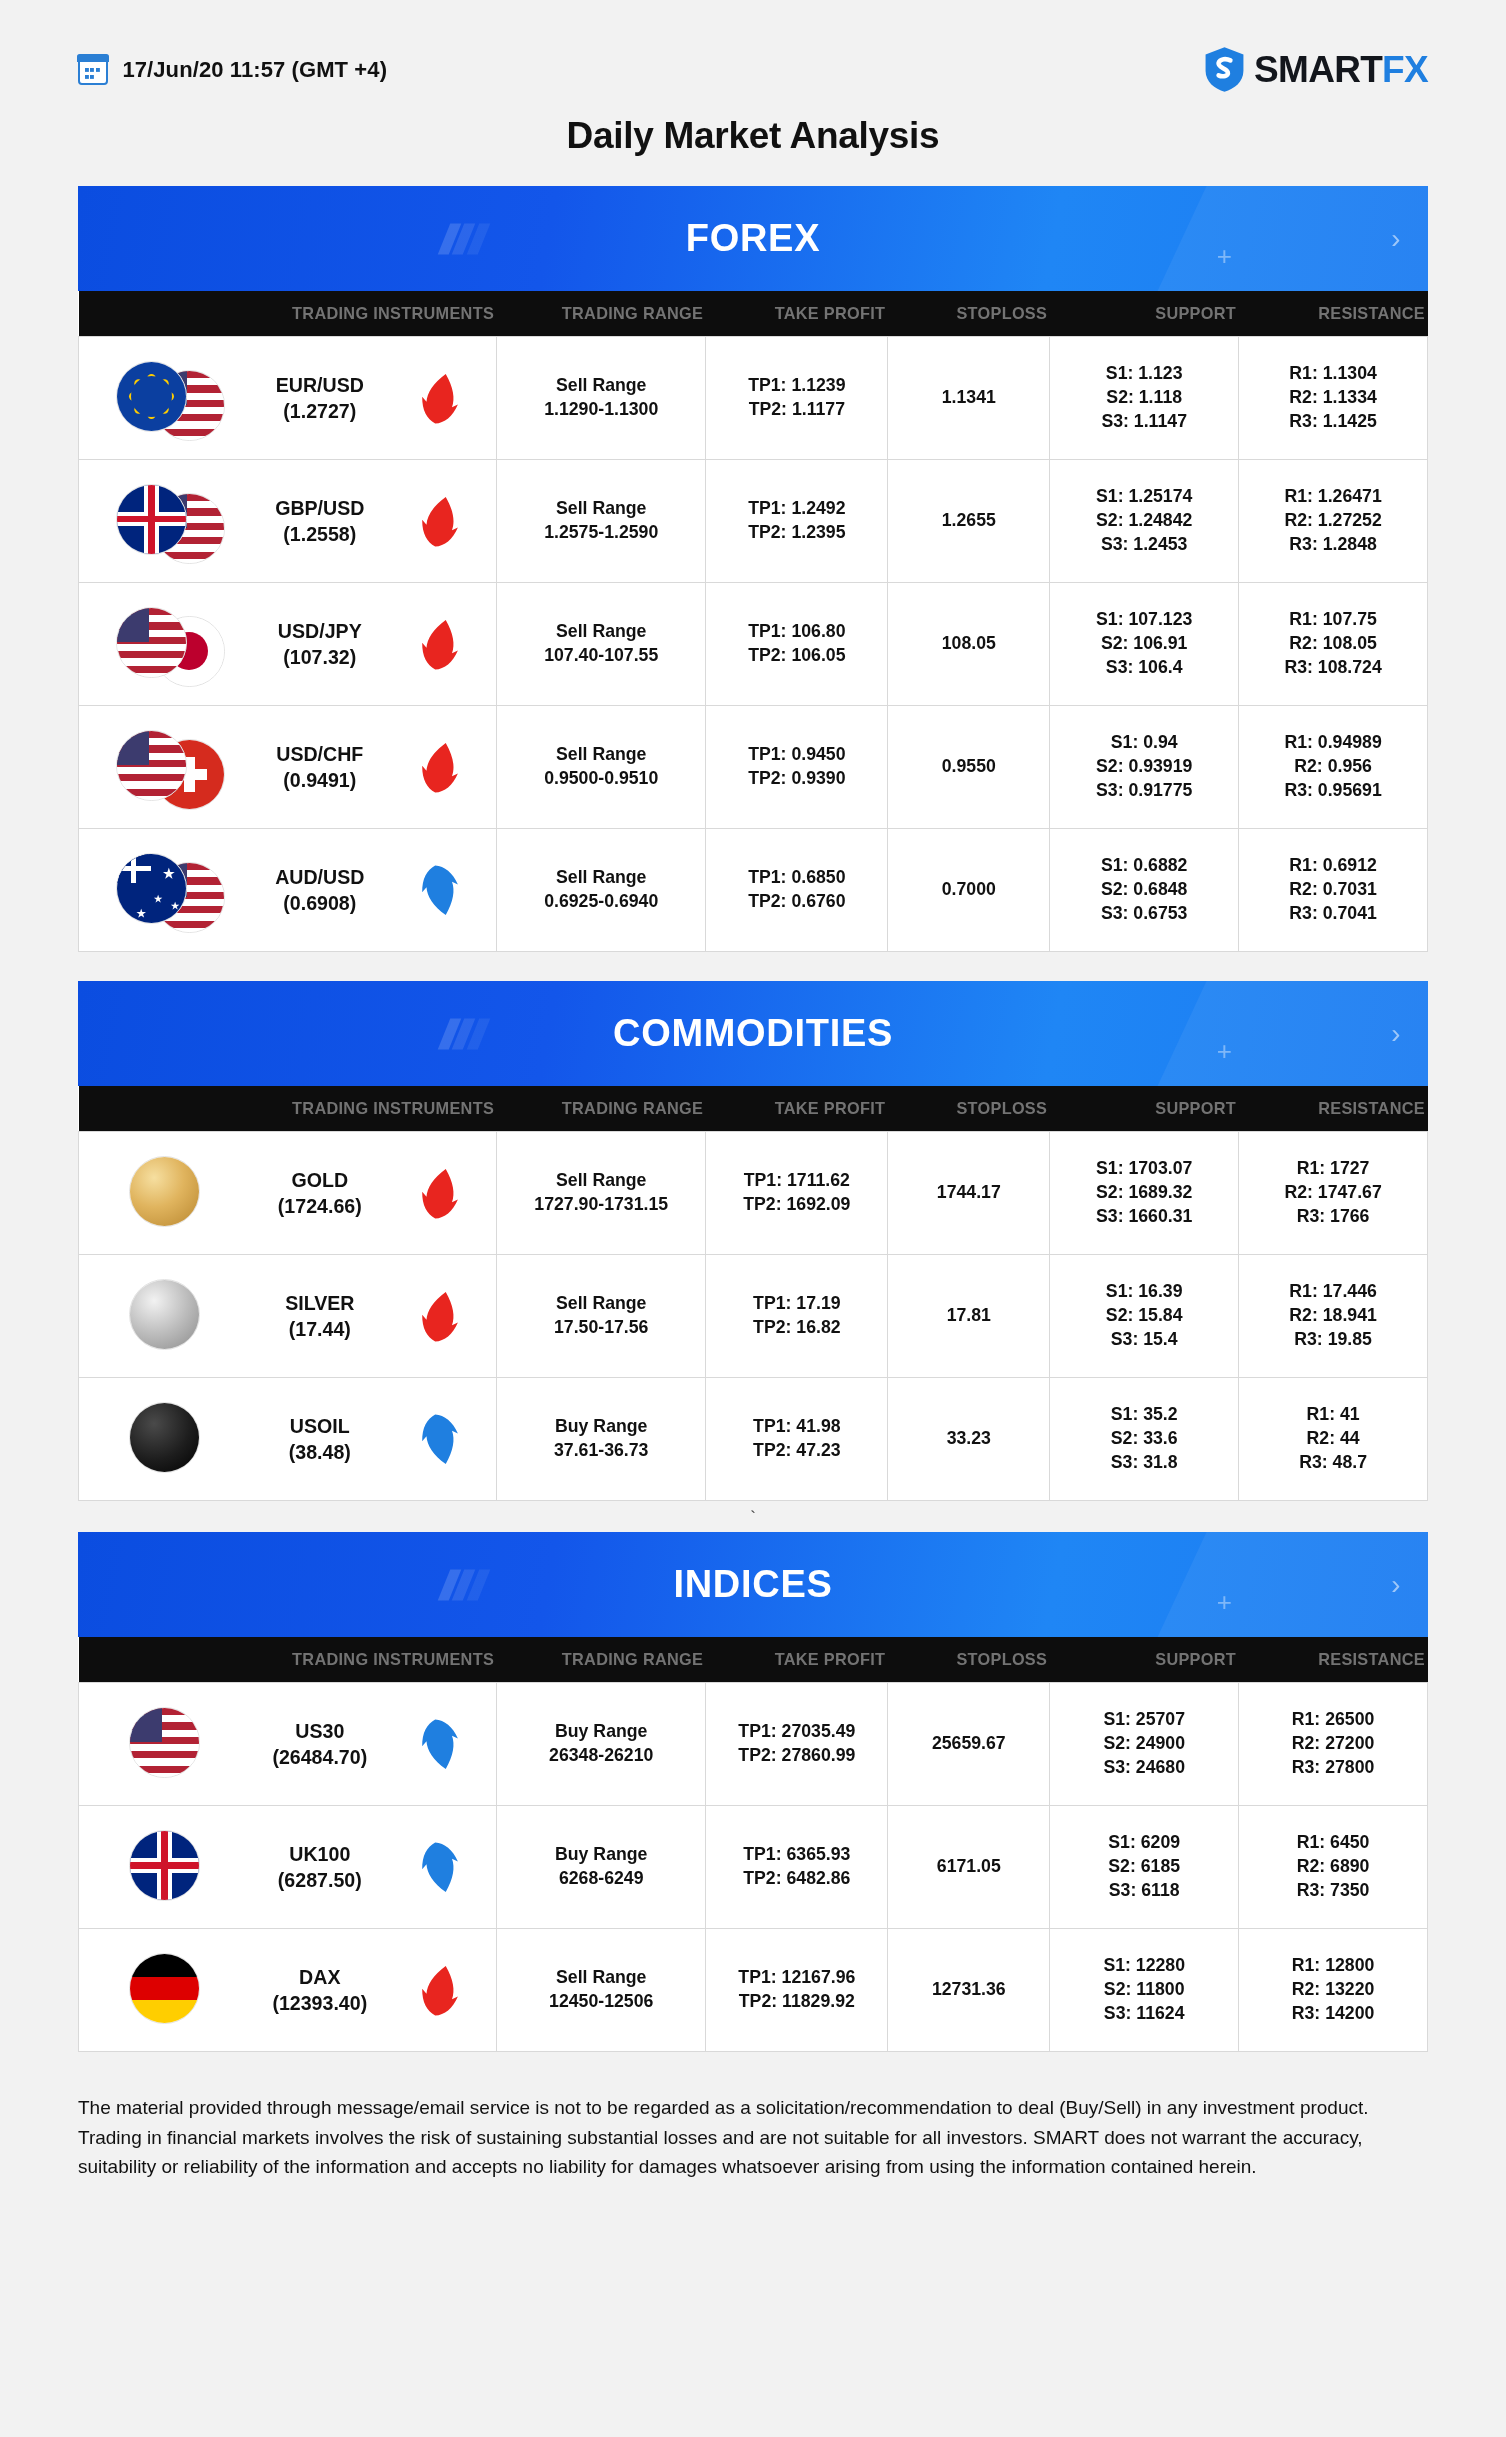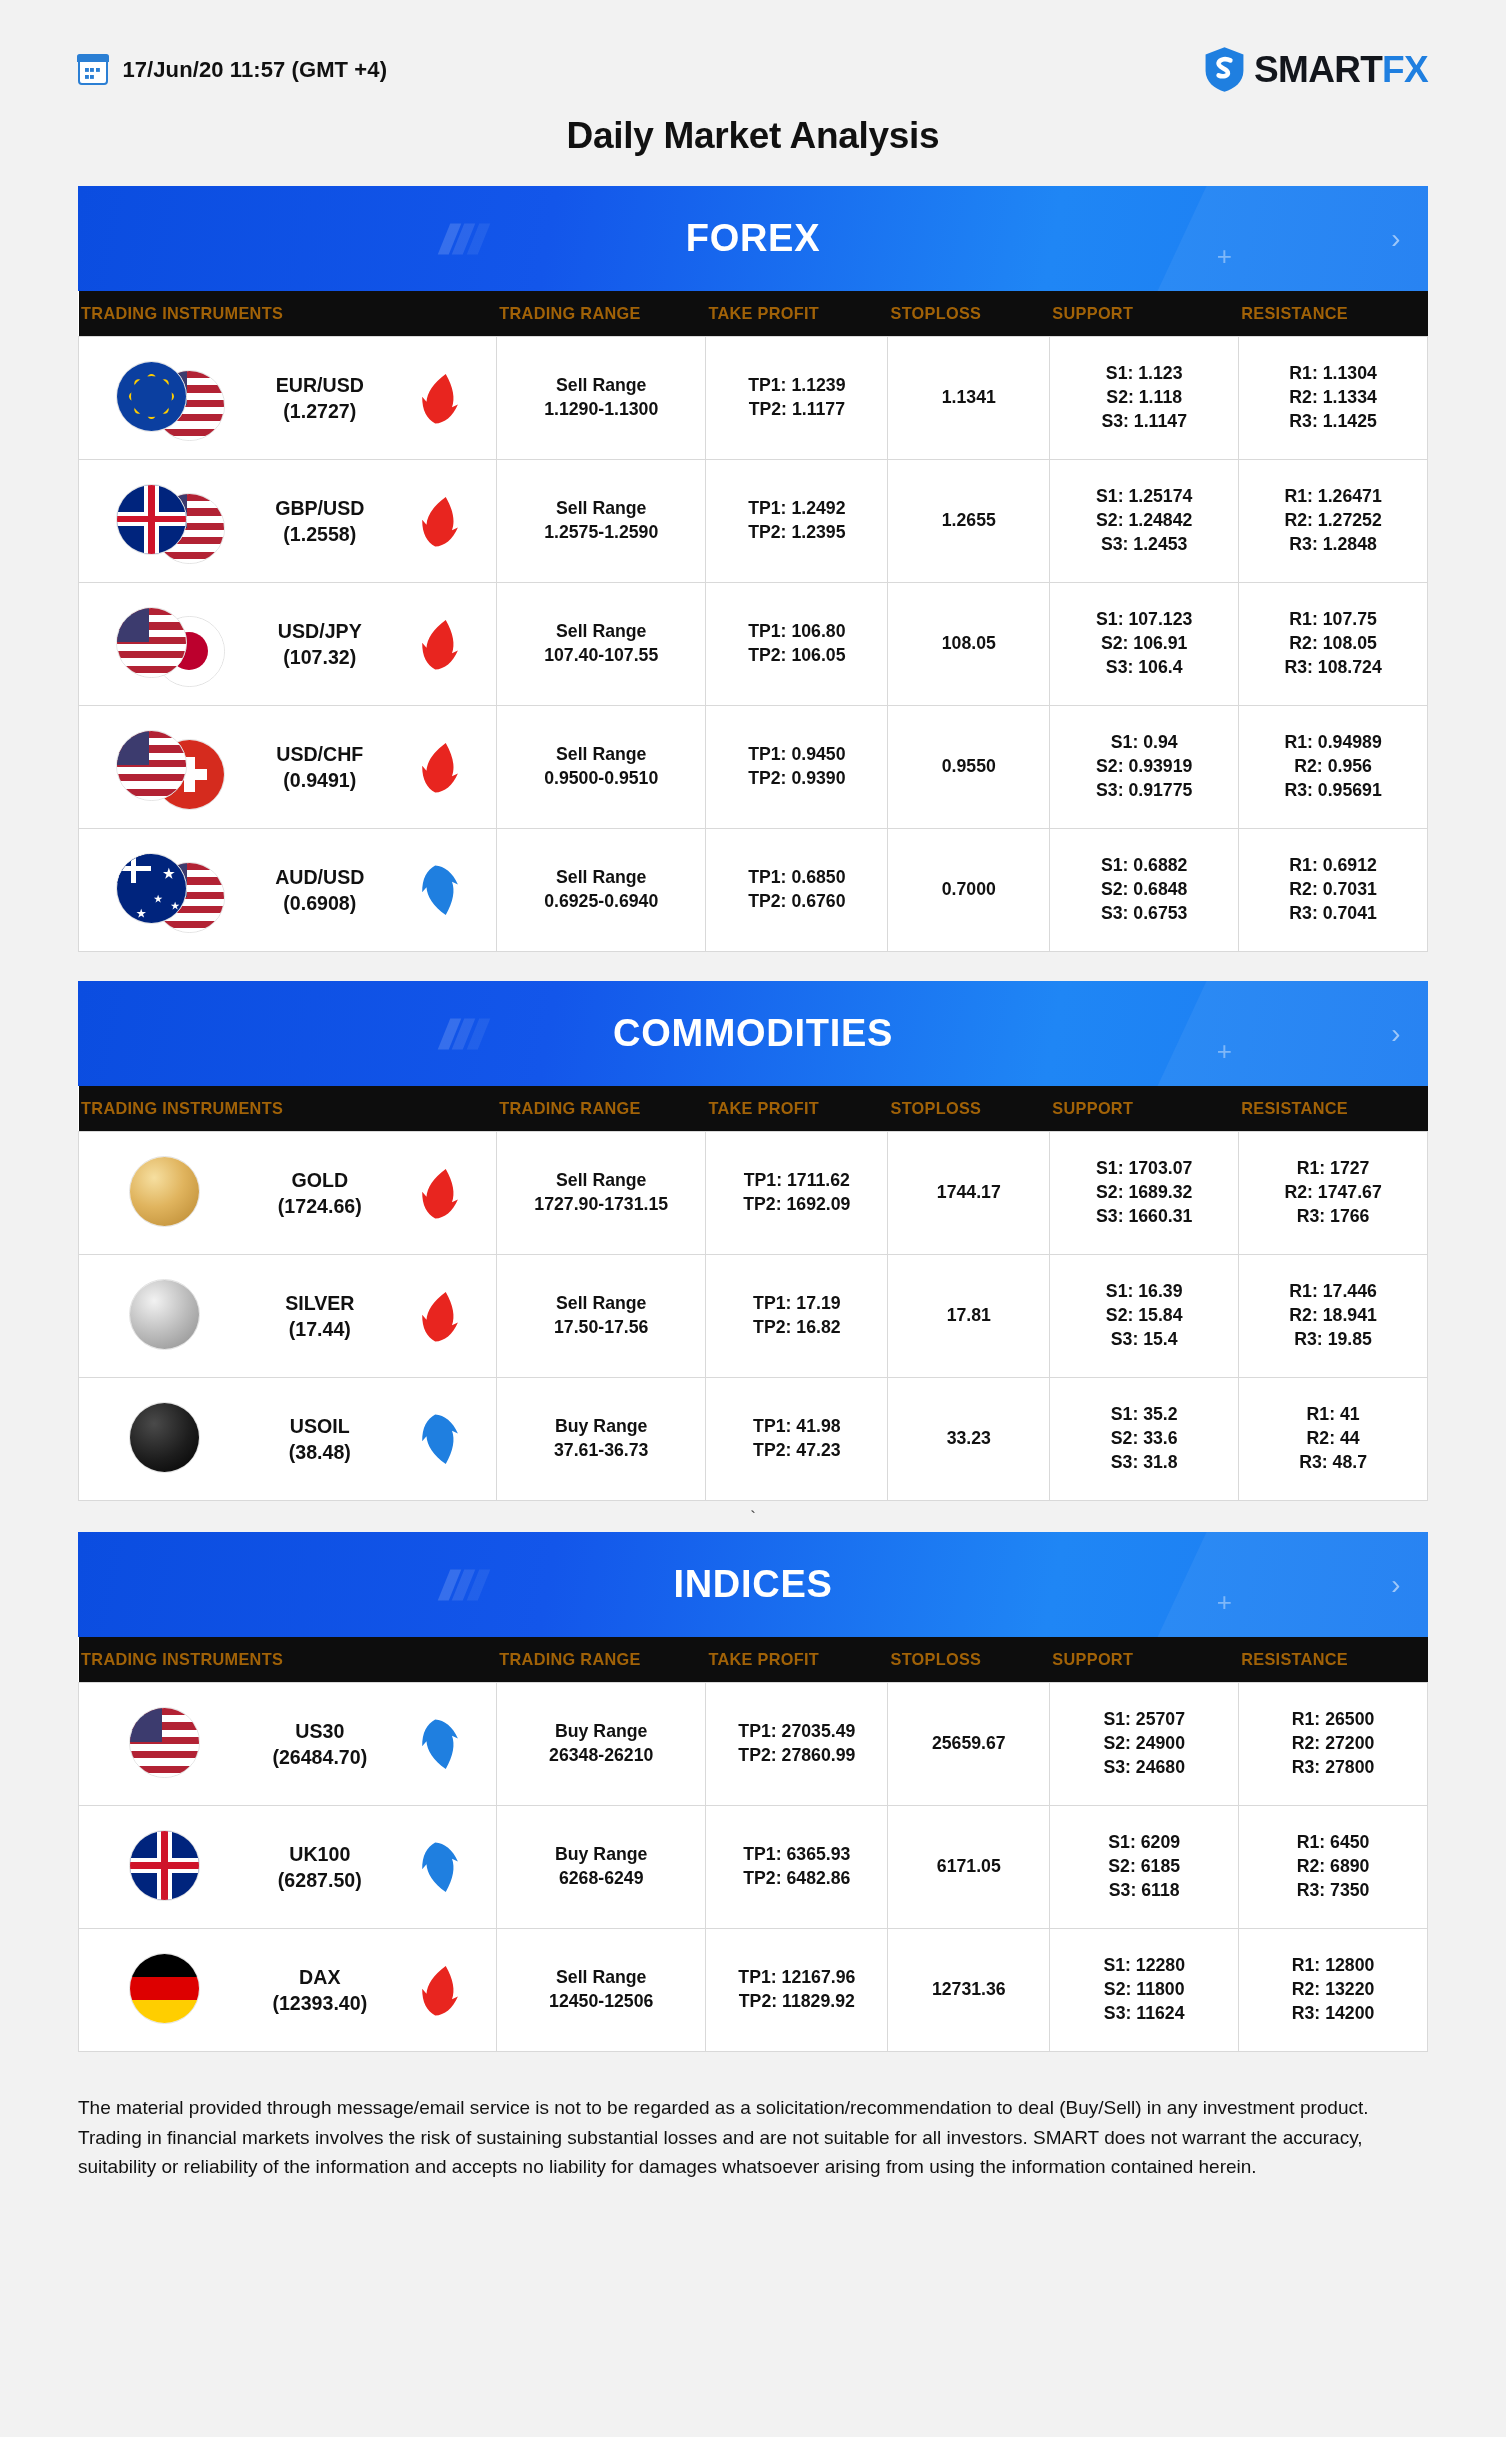--- a/index.html
+++ b/index.html
@@ -136,26 +136,26 @@
 
   
   table.fx {
     width: 100%;
     border-collapse: collapse;
     background: #fff;
     table-layout: fixed;
   }
   table.fx thead th {
     background: #0d0d0d;
-    color: #a16207;
+    color: #737373;
     font-size: 16.3px;
     font-weight: bold;
     letter-spacing: 0.3px;
     padding: 13px 2.6px;
-    text-align: left;
+    text-align: right;
   }
   .col-instr { width: 31%; }
   .col-range { width: 15.5%; }
   .col-tp   { width: 13.5%; }
   .col-sl   { width: 12%; }
   .col-sup  { width: 14%; }
   .col-res  { width: 14%; }
 
   table.fx tbody td {
     border: 1.3px solid #d9d9d9;

